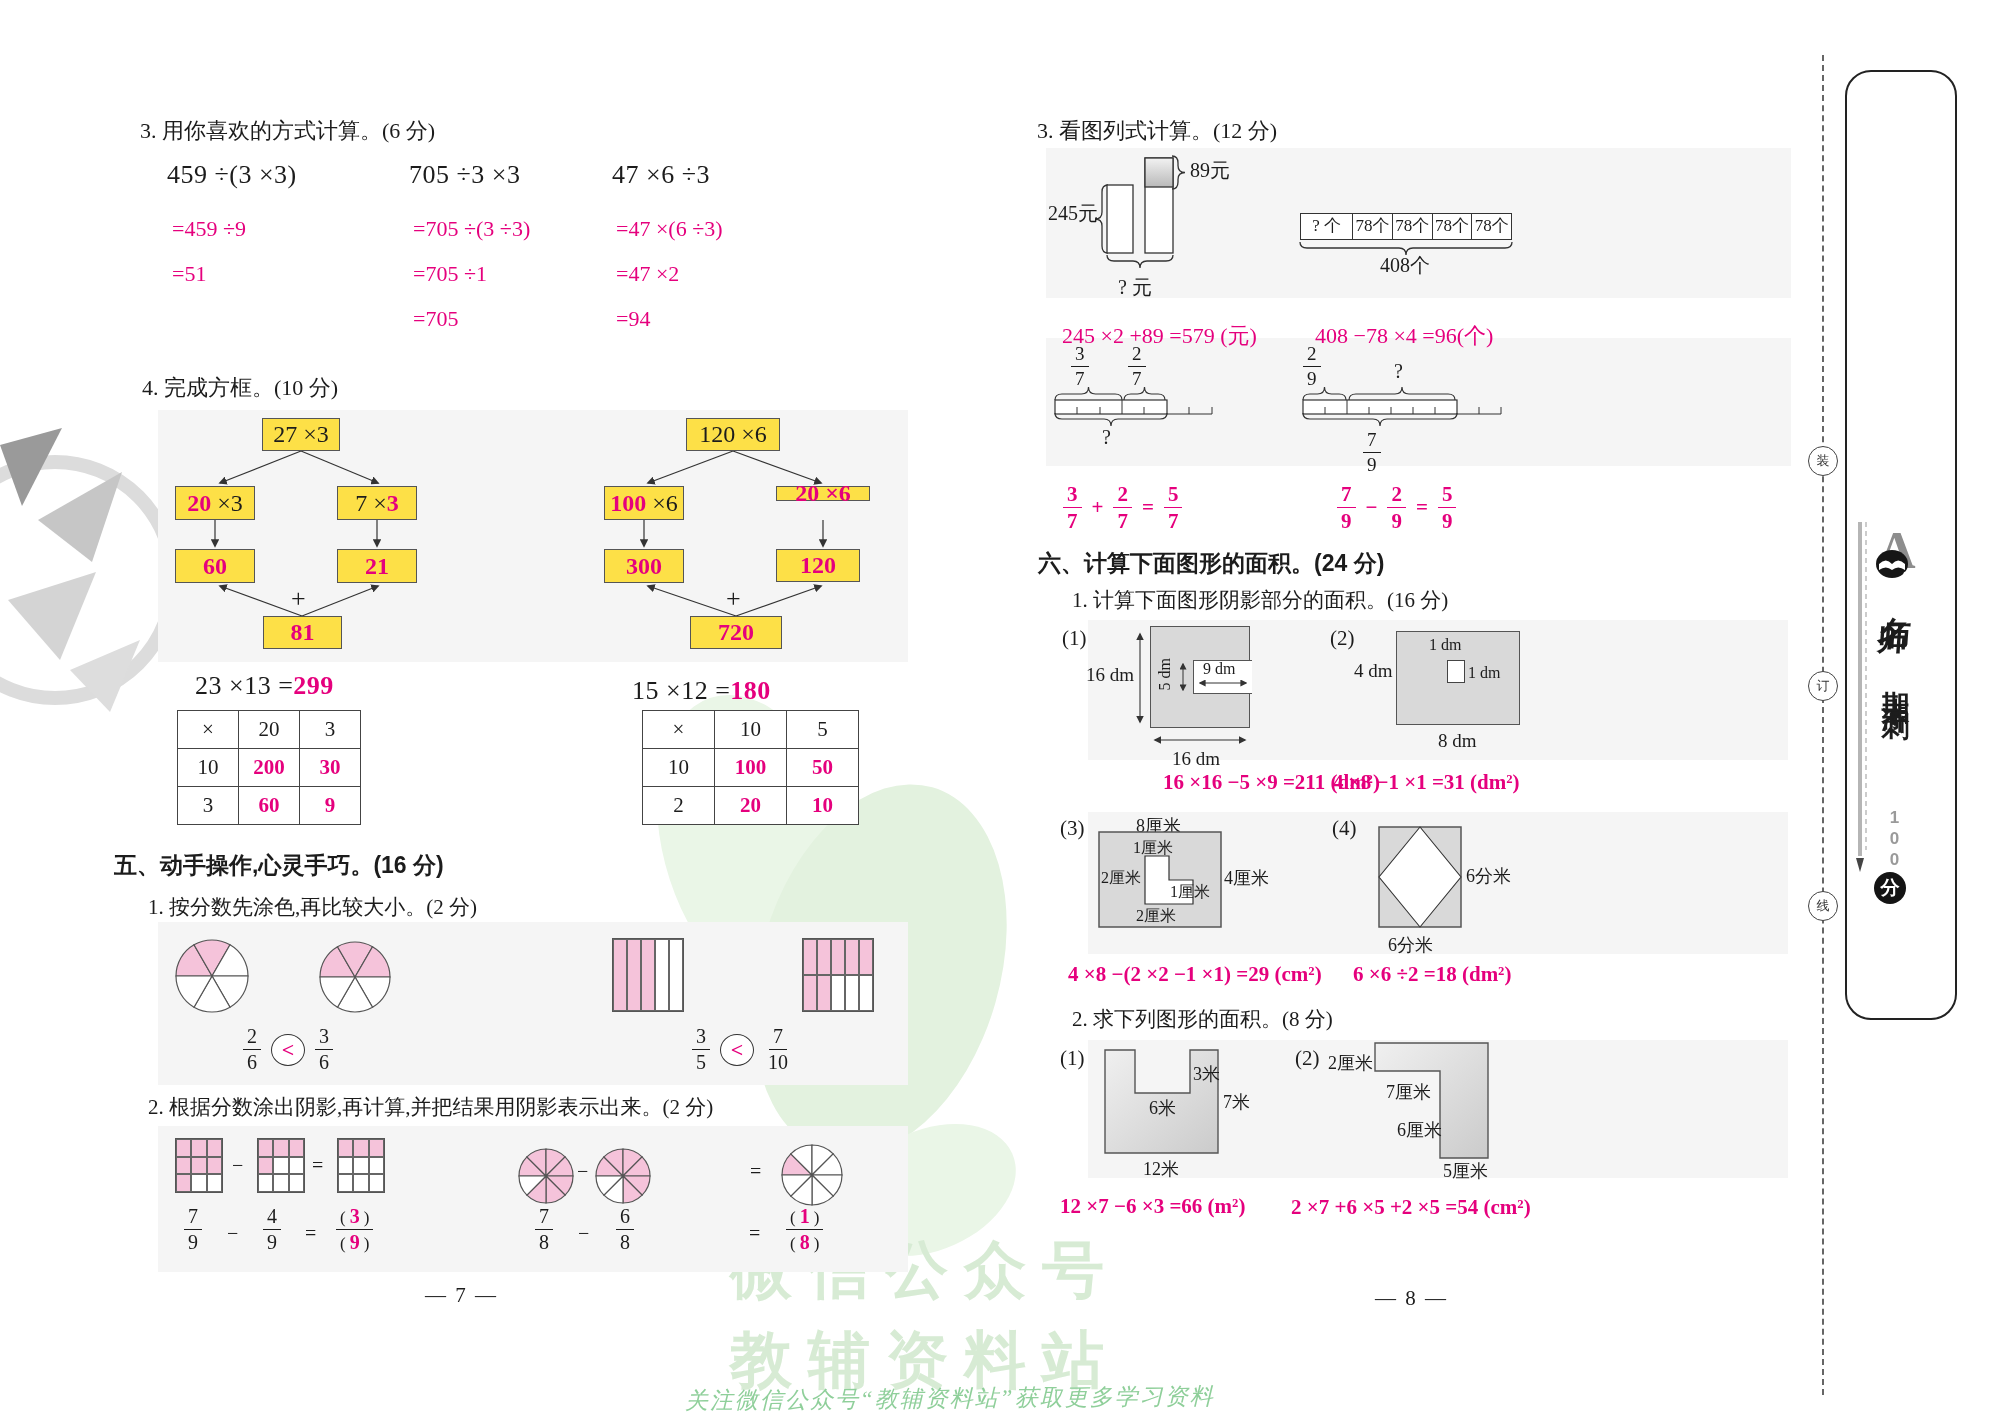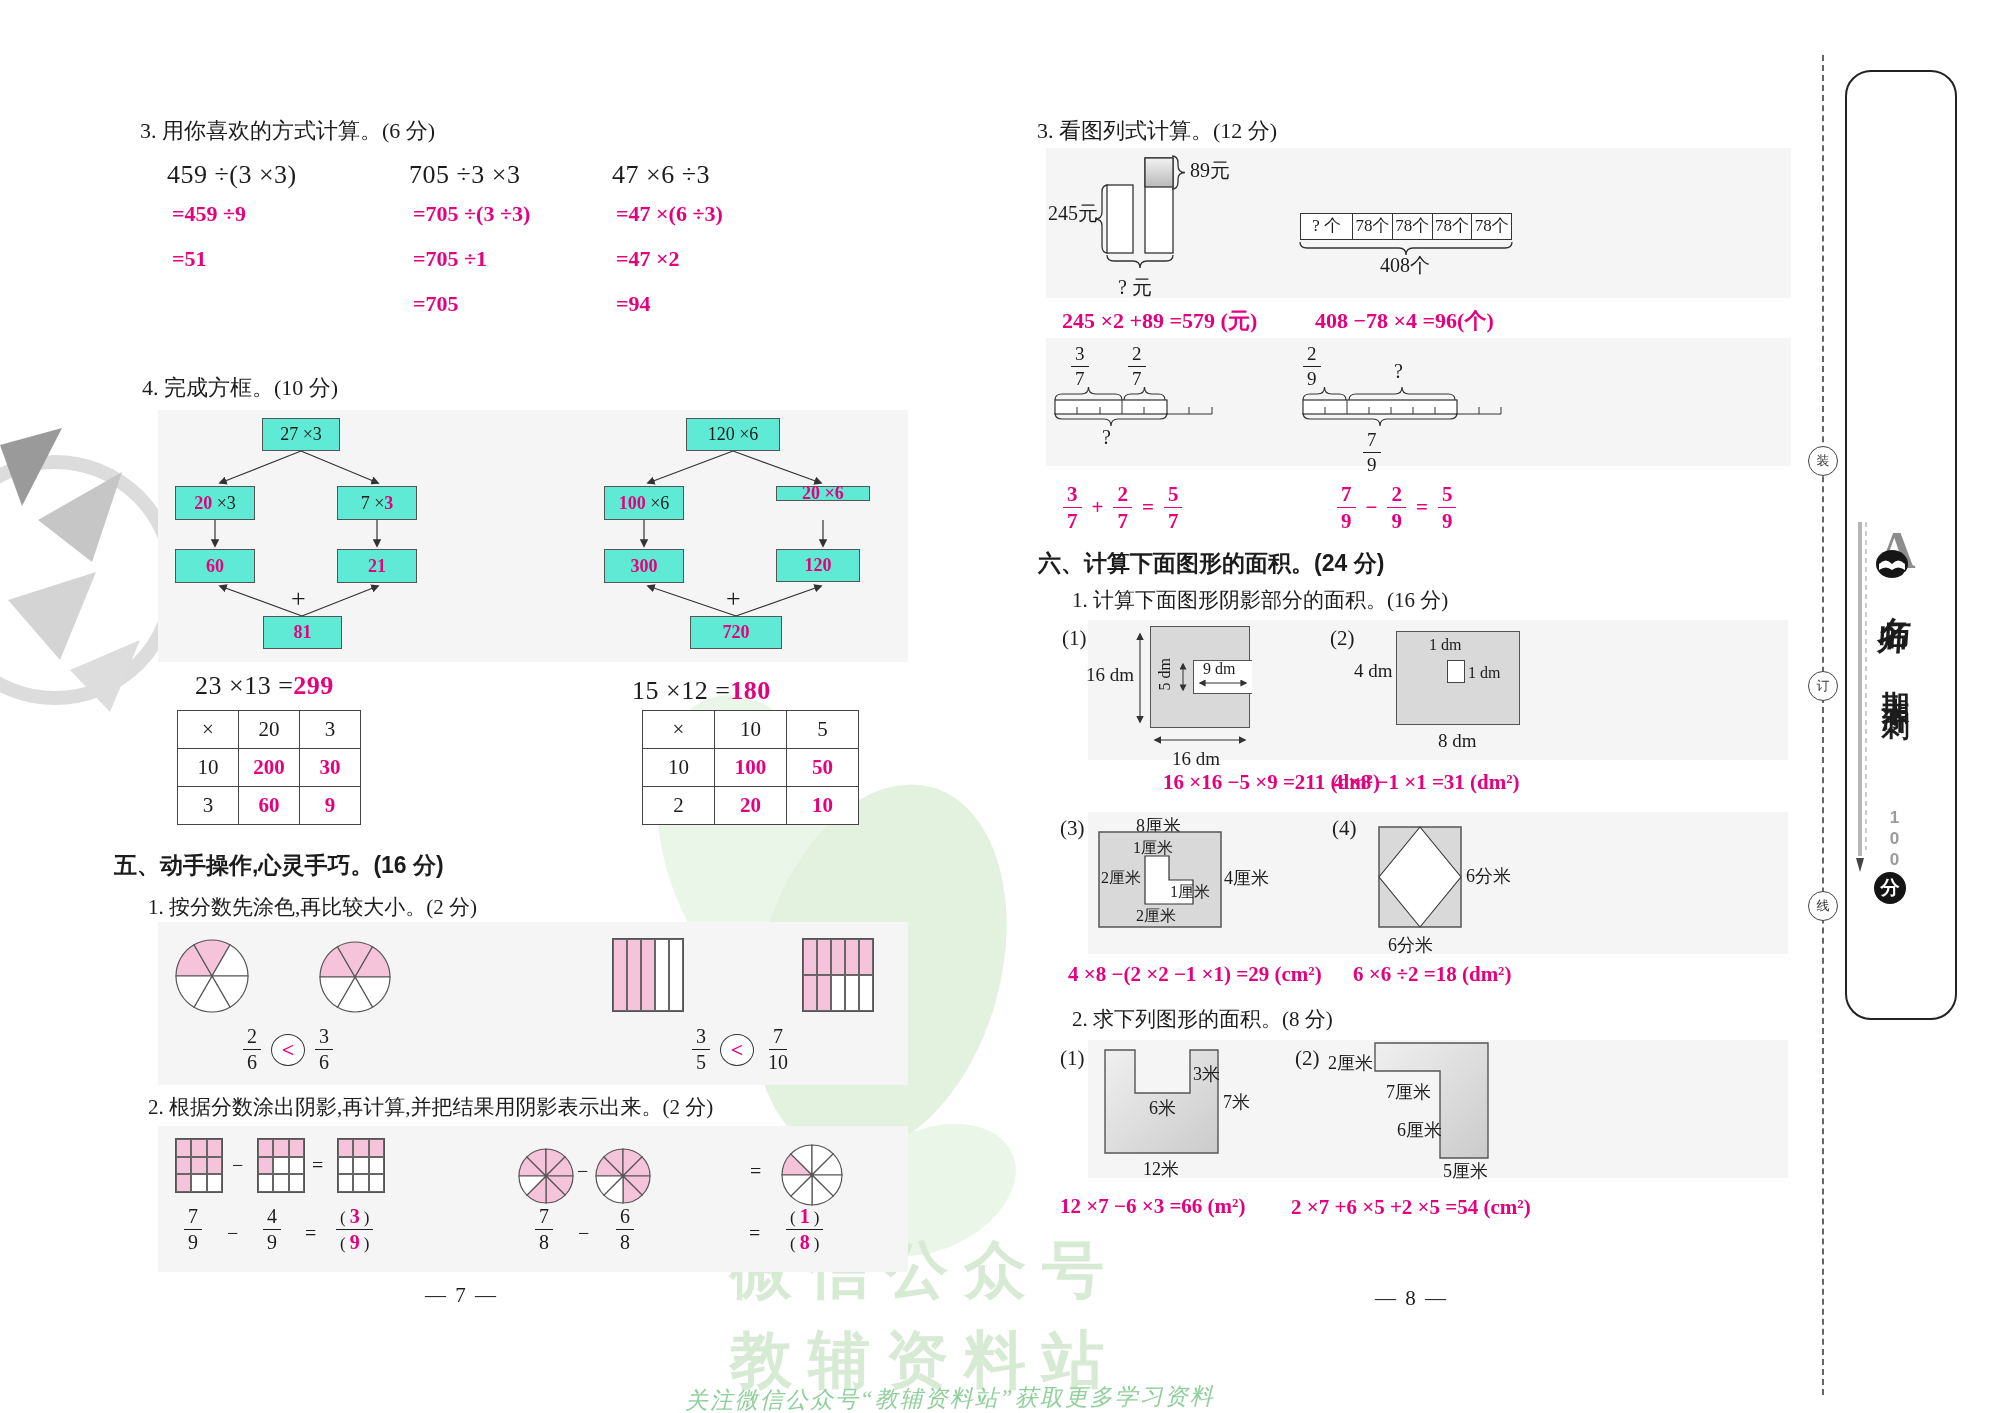--- a/index.html
+++ b/index.html
@@ -5,24 +5,24 @@
   html,body{margin:0;padding:0;}
   body{width:2000px;height:1413px;position:relative;background:#ffffff;overflow:hidden;
        font-family:"Liberation Serif",serif;color:#1c1c1c;}
   *{box-sizing:border-box;}
   .abs{position:absolute;}
   .panel{background:#f5f5f5;}
   .sec{font-family:"Liberation Sans",sans-serif;font-weight:700;font-size:23px;}
   .item{font-size:21px;}
   .math{font-size:26px;letter-spacing:.5px;white-space:nowrap;}
   .pink{color:#e5007d;font-weight:700;}
-  .pinkline{color:#e5007d;font-weight:700;font-size:22px;white-space:nowrap;}
+  .pinkline{color:#e5007d;font-weight:400;font-size:22px;white-space:nowrap;margin-top:15px;}
   .ansline{color:#e5007d;font-weight:700;font-size:21px;white-space:nowrap;}
-  .fbox{border:1.5px solid #555;background:#5eead4;display:flex;align-items:center;justify-content:center;
-        font-size:18px;white-space:nowrap;}
+  .fbox{border:1.5px solid #555;background:#fde047;display:flex;align-items:center;justify-content:center;
+        font-size:24px;white-space:nowrap;}
   table.mul{border-collapse:collapse;font-size:21px;text-align:center;background:#fff;}
   table.mul td{border:1.5px solid #444;height:38px;padding:0;}
   .t1 td{width:61px;} .t2 td{width:72px;}
   table.mul td.pk{color:#e5007d;font-weight:700;}
   .frac{display:inline-flex;flex-direction:column;align-items:center;line-height:1.05;vertical-align:middle;}
   .frac .n{padding:0 4px 2px;border-bottom:1.5px solid currentColor;}
   .frac .d{padding:2px 4px 0;}
   .f20{font-size:20px;} .f19{font-size:19px;}
   .fpink{color:#e5007d;font-weight:700;font-size:21px;}
   .pf .pa{font-weight:400;color:#1c1c1c;font-size:17px;}

